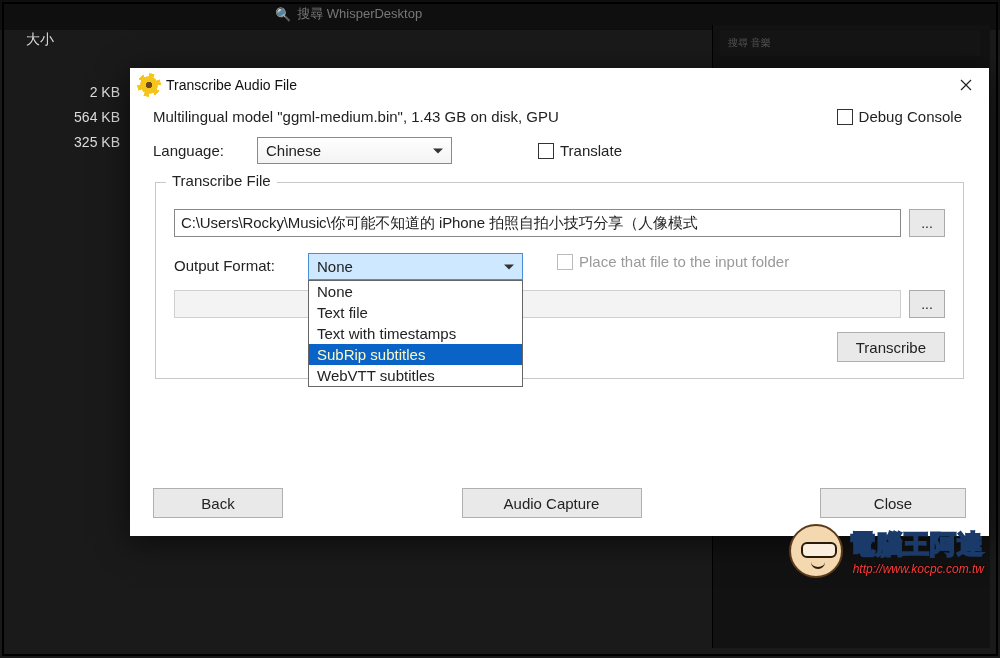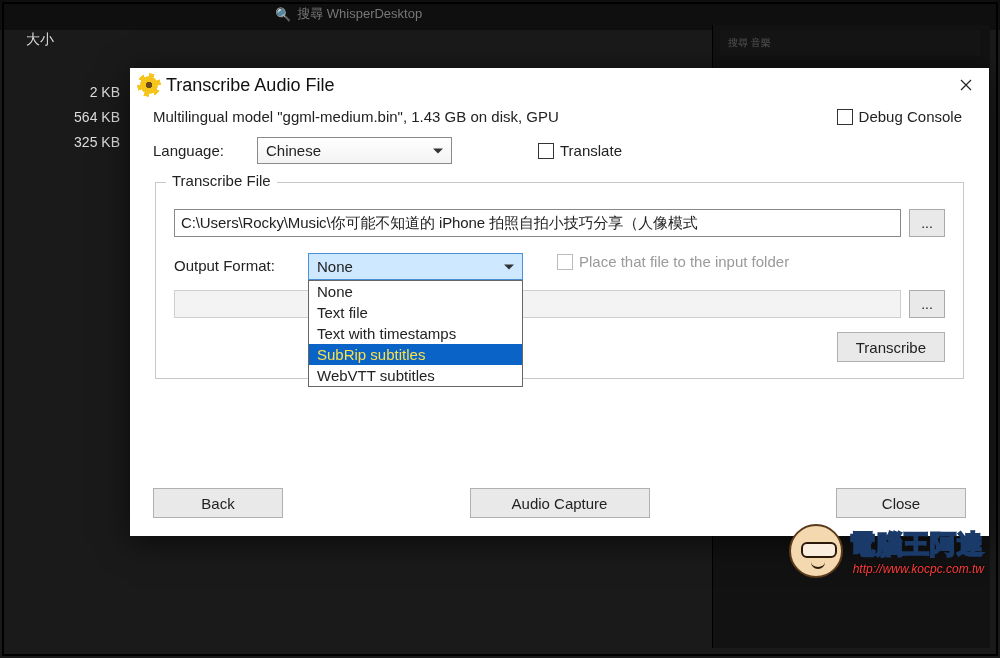--- a/index.html
+++ b/index.html
@@ -86,21 +86,21 @@
     background: #fff;
     box-shadow: 0 6px 30px rgba(0,0,0,0.6);
     display: flex;
     flex-direction: column;
   }
   .title-bar {
     height: 34px;
     display: flex;
     align-items: center;
     padding: 0 0 0 10px;
-    font-size: 18px;
+    font-size: 14px;
     color: #111;
   }
   .title-icon {
     width: 18px; height: 18px;
     margin-right: 8px;
     background: radial-gradient(circle at 50% 50%, #6b4a1a 0 25%, #f6c51c 25% 70%, transparent 71%);
     border-radius: 50%;
     position: relative;
   }
   .title-icon::after {
@@ -254,21 +254,21 @@
     position: absolute;
     left: 134px;
     top: 27px;
     width: 215px;
     border: 1px solid #666;
     background: #fff;
     z-index: 10;
     font-size: 15px;
   }
   .dropdown-list .opt { padding: 2px 8px; }
-  .dropdown-list .opt.sel { background: #0a64c8; color: #fde047; }
+  .dropdown-list .opt.sel { background: #0a64c8; color: #fef9c3; }
 
   .output-path-row {
     display: flex;
     gap: 8px;
     margin-bottom: 14px;
   }
   .output-path {
     flex: 1;
     height: 28px;
     border: 1px solid #cfcfcf;
@@ -446,21 +446,21 @@
       </div>
 
       <div class="transcribe-row">
         <div class="win-btn">Transcribe</div>
       </div>
     </fieldset>
 
     <div class="bottom-row">
       <div class="win-btn" style="width:130px">Back</div>
       <div class="win-btn" style="width:180px">Audio Capture</div>
-      <div class="win-btn" style="width:130px">Close</div>
+      <div class="win-btn" style="width:146px">Close</div>
     </div>
 
   </div>
 </div>
 
 <div class="watermark">
   <div class="wm-face"></div>
   <div class="wm-text">
     <div class="wm-title">電腦王阿達</div>
     <div class="wm-url">http://www.kocpc.com.tw</div>

